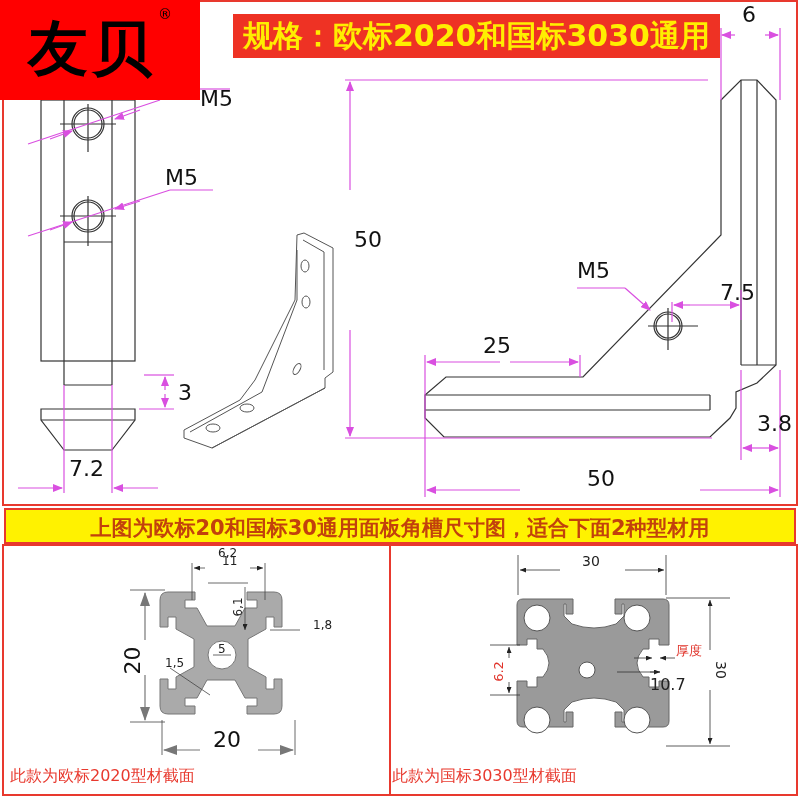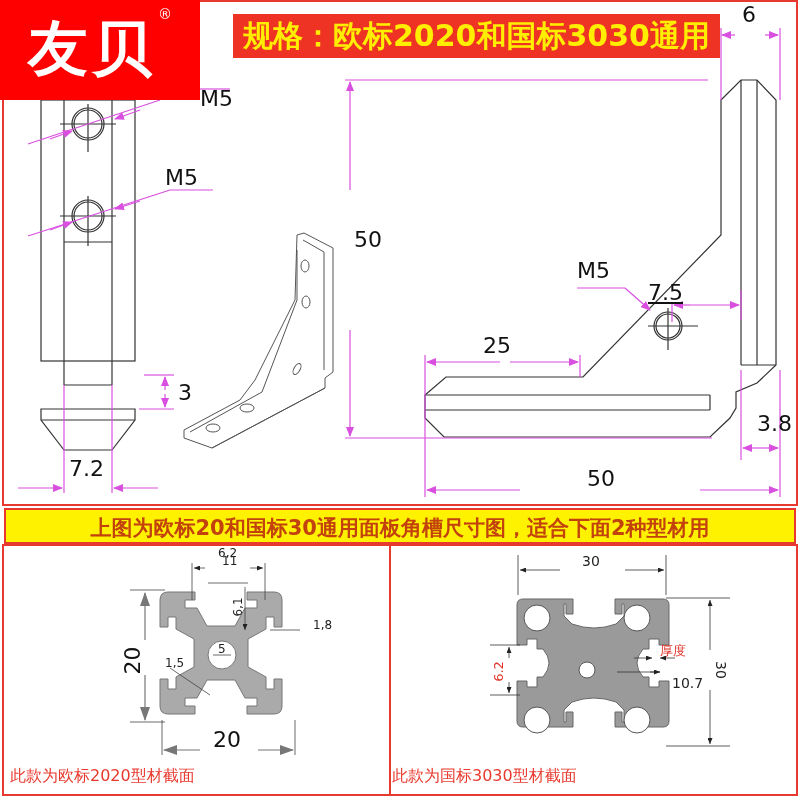--- a/index.html
+++ b/index.html
@@ -1,18 +1,18 @@
 <!DOCTYPE html>
 <html><head>
 <meta charset="utf-8">
 <style>
   html, body { margin:0; padding:0; background:#fff; }
   body { width:800px; height:800px; position:relative; overflow:hidden; font-family:"DejaVu Sans", sans-serif; }
   .frame { position:absolute; border:2px solid #e8392e; box-sizing:border-box; }
-  .logo { position:absolute; left:0; top:0; width:200px; height:100px; background:#ff0000; color:#ffffff; }
+  .logo { position:absolute; left:0; top:0; width:200px; height:100px; background:#ff0000; color:#000000; }
   .logo-text { position:absolute; left:28px; top:8px; font-size:60px; font-weight:bold; letter-spacing:4px; line-height:80px; }
   .logo-reg { position:absolute; left:158px; top:6px; font-size:14px; }
   .spec-banner { position:absolute; left:233px; top:14px; width:210px; height:44px; background:#ee3224; color:#ffee00; font-weight:bold; font-size:30px; line-height:44px; text-align:center; white-space:nowrap; padding:0 10px; width:auto; }
   .mid-banner { position:absolute; left:4px; top:508px; width:792px; height:36px; background:#fff200; color:#c2410c; font-weight:bold; font-size:21px; line-height:36px; text-align:center; white-space:nowrap; border:2px solid #e8392e; box-sizing:border-box; }
   .caption { position:absolute; top:758px; height:36px; line-height:36px; text-align:left; color:#e8392e; font-size:16px; white-space:nowrap; }
   .dim { position:absolute; font-size:22px; color:#111; font-family:"DejaVu Sans", sans-serif; }
   .dim-small { position:absolute; font-size:12px; color:#222; }
   .red-small { position:absolute; font-size:13px; color:#e0332a; }
   svg { position:absolute; left:0; top:0; }
 </style>
@@ -186,35 +186,35 @@
 <div class="spec-banner">规格：欧标2020和国标3030通用</div>
 
 <span class="dim" style="left:200px; top:86px;">M5</span>
 <span class="dim" style="left:165px; top:165px;">M5</span>
 <span class="dim" style="left:178px; top:380px;">3</span>
 <span class="dim" style="left:69px; top:456px;">7.2</span>
 
 <span class="dim" style="left:742px; top:2px;">6</span>
 <span class="dim" style="left:354px; top:227px;">50</span>
 <span class="dim" style="left:577px; top:258px;">M5</span>
-<span class="dim" style="left:648px; top:280px;text-decoration:underline;">7.5</span>
+<span class="dim" style="left:720px; top:280px;">7.5</span>
 <span class="dim" style="left:483px; top:333px;">25</span>
 <span class="dim" style="left:741px; top:411px;margin-left:16px;">3.8</span>
 <span class="dim" style="left:587px; top:466px;">50</span>
 
 <div class="mid-banner">上图为欧标20和国标30通用面板角槽尺寸图，适合下面2种型材用</div>
 
 <span class="dim-small" style="left:222px; top:554px;">11</span>
 <span class="dim-small" style="left:218px; top:546px;">6,2</span>
 <span class="dim-small" style="left:228px; top:600px; transform:rotate(-90deg);">6,1</span>
 <span class="dim-small" style="left:313px; top:618px;">1,8</span>
 <span class="dim-small" style="left:218px; top:642px;">5</span>
 <span class="dim-small" style="left:165px; top:656px;">1,5</span>
 <span class="dim" style="left:118px; top:648px; transform:rotate(-90deg);">20</span>
 <span class="dim" style="left:213px; top:727px;">20</span>
 <div class="caption" style="left:10px; width:370px;">此款为欧标2020型材截面</div>
 
 <span class="dim-small" style="left:582px; top:553px; font-size:14px;">30</span>
 <span class="dim-small" style="left:712px; top:662px; font-size:14px; transform:rotate(90deg);">30</span>
 <span class="red-small" style="left:488px; top:664px; transform:rotate(-90deg);">6.2</span>
-<span class="red-small" style="left:660px; top:642px;">厚度</span>
-<span class="dim-small" style="left:672px; top:675px; font-size:14px;">10.7</span>
+<span class="red-small" style="left:676px; top:642px;">厚度</span>
+<span class="dim-small" style="left:650px; top:675px; font-size:16px;">10.7</span>
 <div class="caption" style="left:392px; width:444px;">此款为国标3030型材截面</div>
 
 </body></html>

